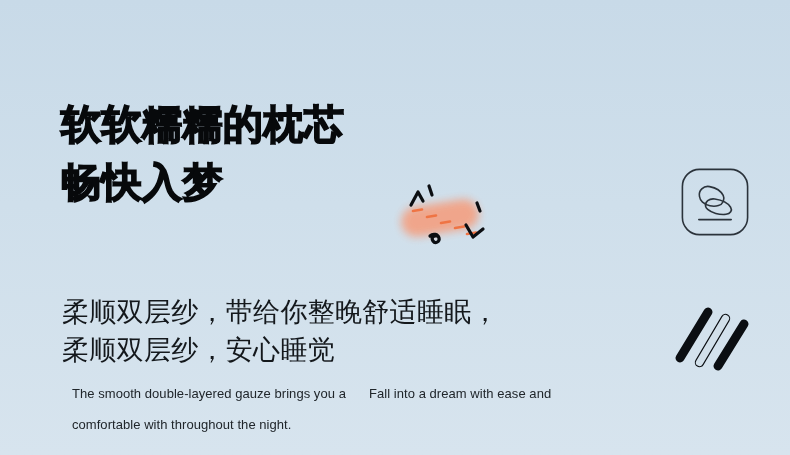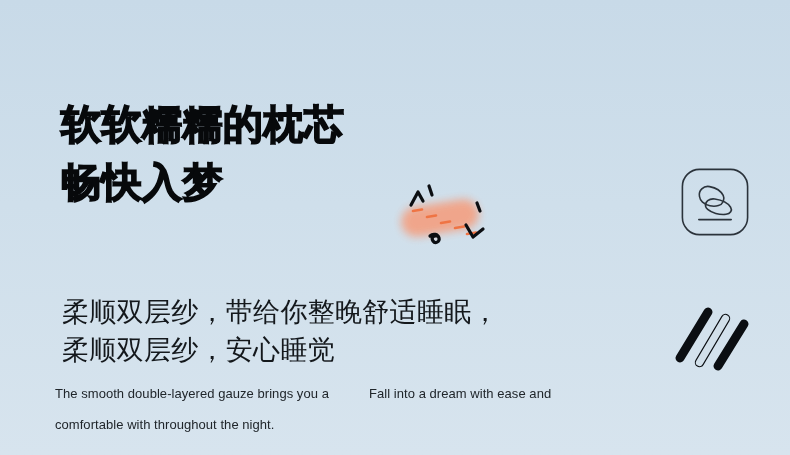--- a/index.html
+++ b/index.html
@@ -60,21 +60,21 @@
   .caption {
     position: absolute;
     margin: 0;
     color: #20262b;
     font-family: "Liberation Sans", "DejaVu Sans", sans-serif;
     font-weight: 400;
     font-size: 13px;
     line-height: 2.35;
     letter-spacing: 0.05px;
   }
-  .caption-left  { left: 55px;  top: 379px; width: 300px; }
+  .caption-left  { left: 72px;  top: 379px; width: 300px; }
   .caption-right { left: 369px; top: 379px; width: 250px; }
   .caption-line  { display: block; white-space: nowrap; }
 
   
   .pillow-badge {
     position: absolute;
     left: 681px;
     top: 168px;
     width: 68px;
     height: 68px;

